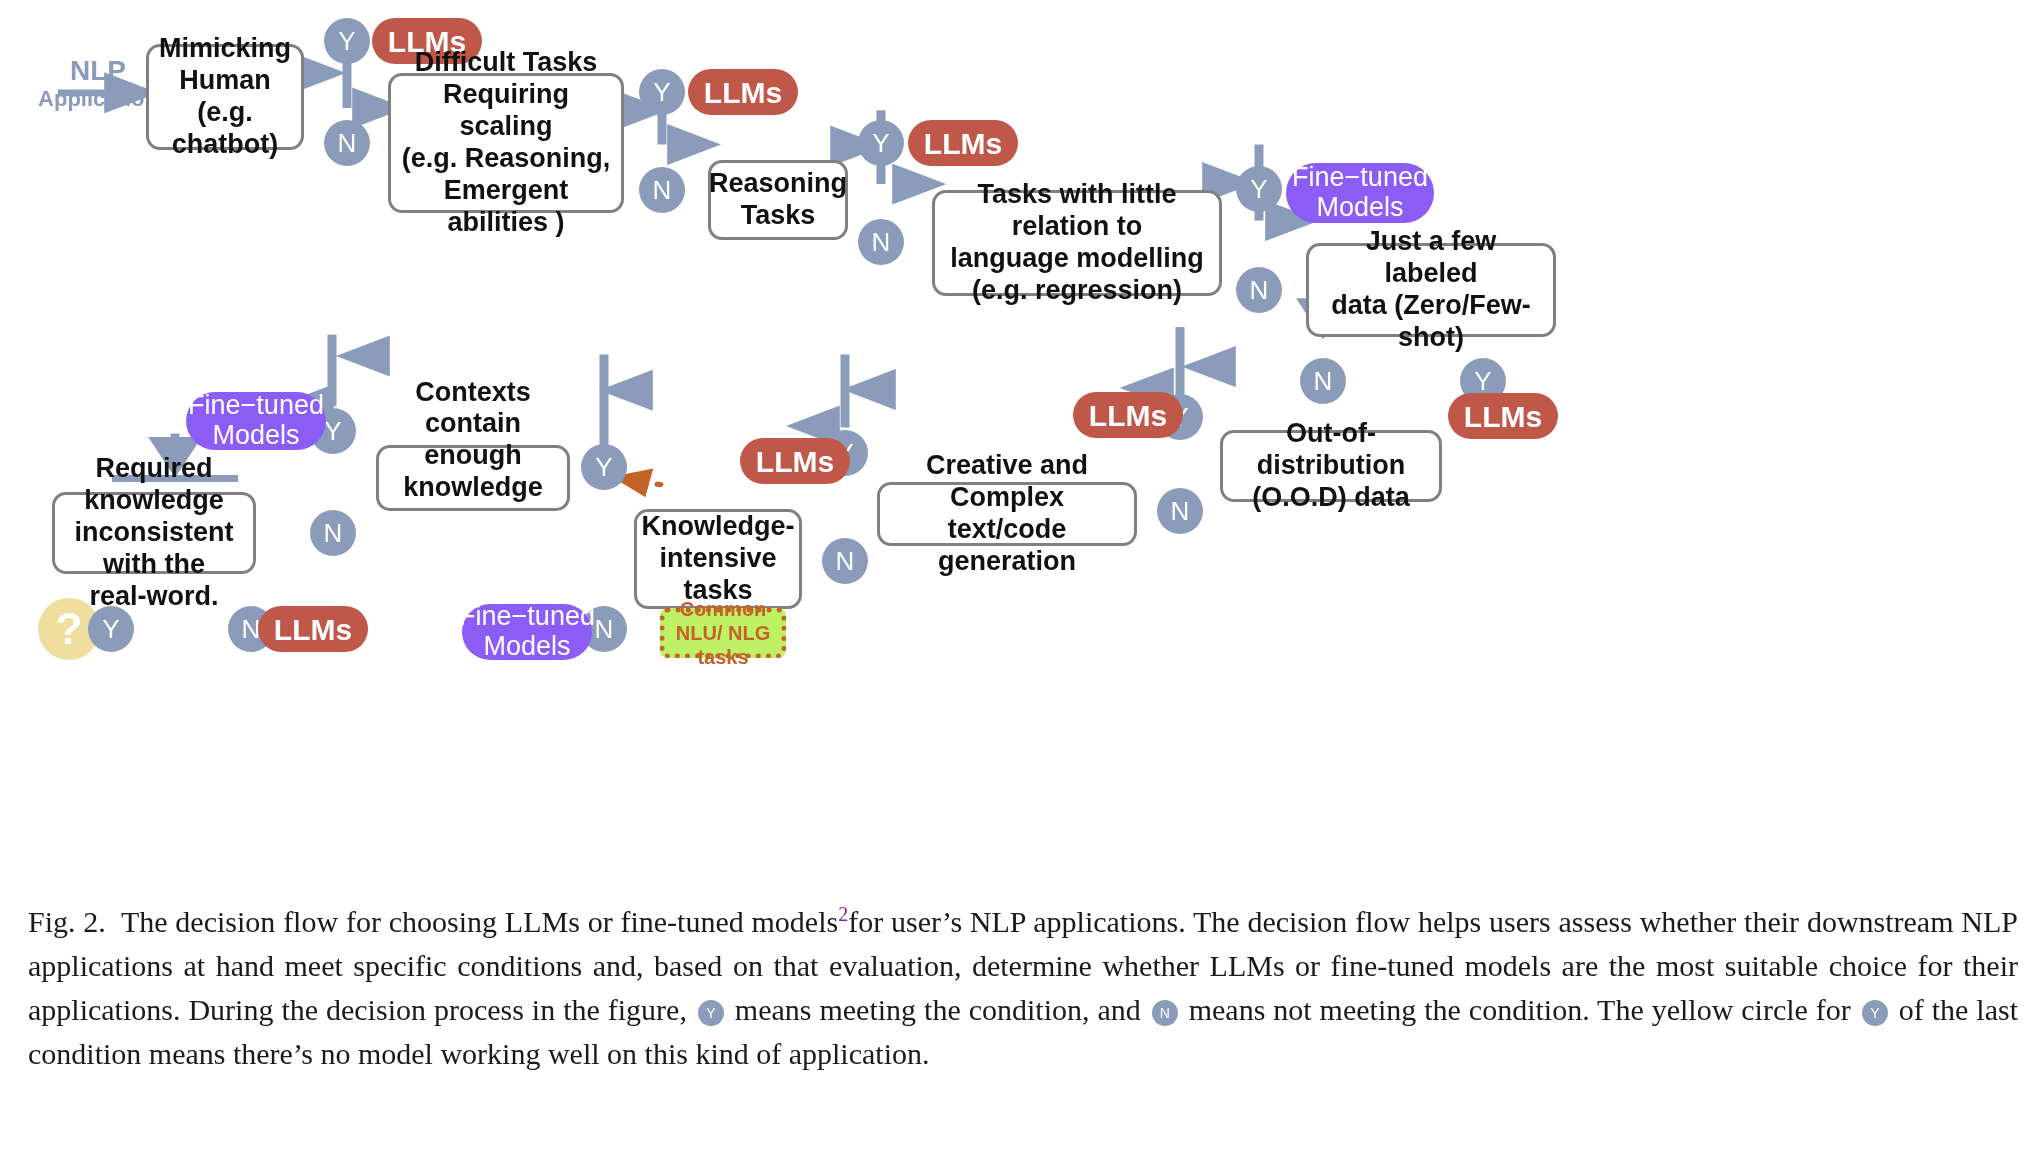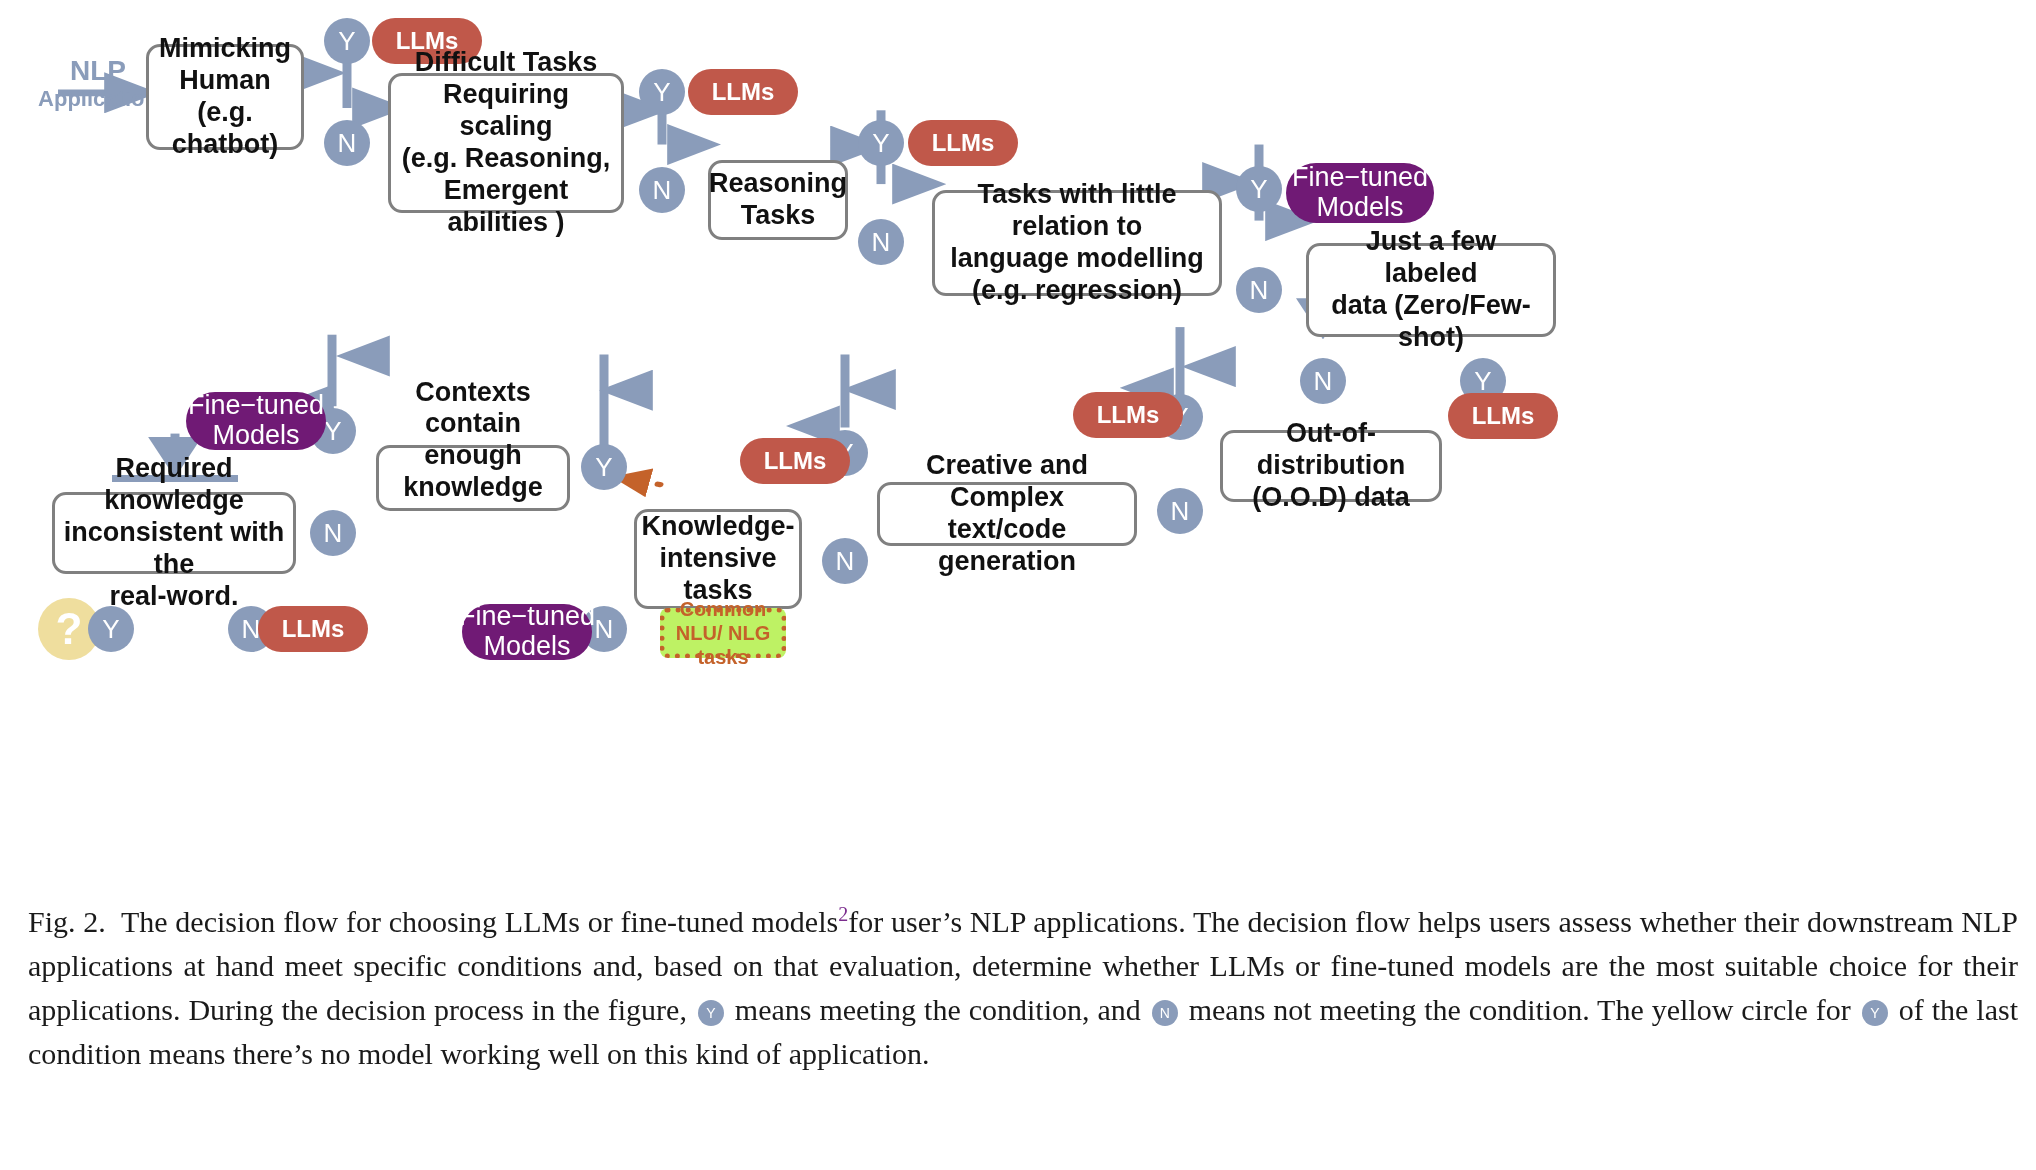--- a/index.html
+++ b/index.html
@@ -34,26 +34,26 @@
     font-weight:normal;
     line-height:1;
   }
 
   
   .pill{
     border-radius:999px;
     display:flex;align-items:center;justify-content:center;
     text-align:center;
     color:#ffffff;
-    font-size:24px;
+    font-size:30px;
     line-height:1.1;
     padding:2px 14px;
   }
   .pill-llm{background:#C0584A;font-weight:bold;}
-  .pill-ft{background:#701a75;font-weight:normal;font-size:27px;}
+  .pill-ft{background:#8b5cf6;font-weight:normal;font-size:27px;}
 
   
   .qmark{
     border-radius:50%;
     background:#EFDE9E;
     color:#ffffff;
     display:flex;align-items:center;justify-content:center;
     font-size:44px;font-weight:bold;line-height:1;
   }
 
@@ -286,21 +286,21 @@
   </div>
   <div class="node circ" style="left:310px;top:408px;width:46px;height:46px;">Y</div>
   <div class="node circ" style="left:310px;top:510px;width:46px;height:46px;">N</div>
   <div class="node pill pill-ft" style="left:186px;top:392px;width:140px;height:58px;">
     <div>
       <div>Fine−tuned</div>
       <div>Models</div>
     </div>
   </div>
 
-  <div class="node cond" style="left:52px;top:492px;width:244px;height:82px;">
+  <div class="node cond" style="left:52px;top:492px;width:204px;height:82px;">
     <div>
       <div>Required knowledge</div>
       <div>inconsistent with the</div>
       <div>real-word.</div>
     </div>
   </div>
   <div class="node qmark" style="left:38px;top:598px;width:62px;height:62px;">?</div>
   <div class="node circ" style="left:88px;top:606px;width:46px;height:46px;">Y</div>
   <div class="node circ" style="left:228px;top:606px;width:46px;height:46px;">N</div>
   <div class="node pill pill-llm" style="left:258px;top:606px;width:110px;height:46px;">LLMs</div>

